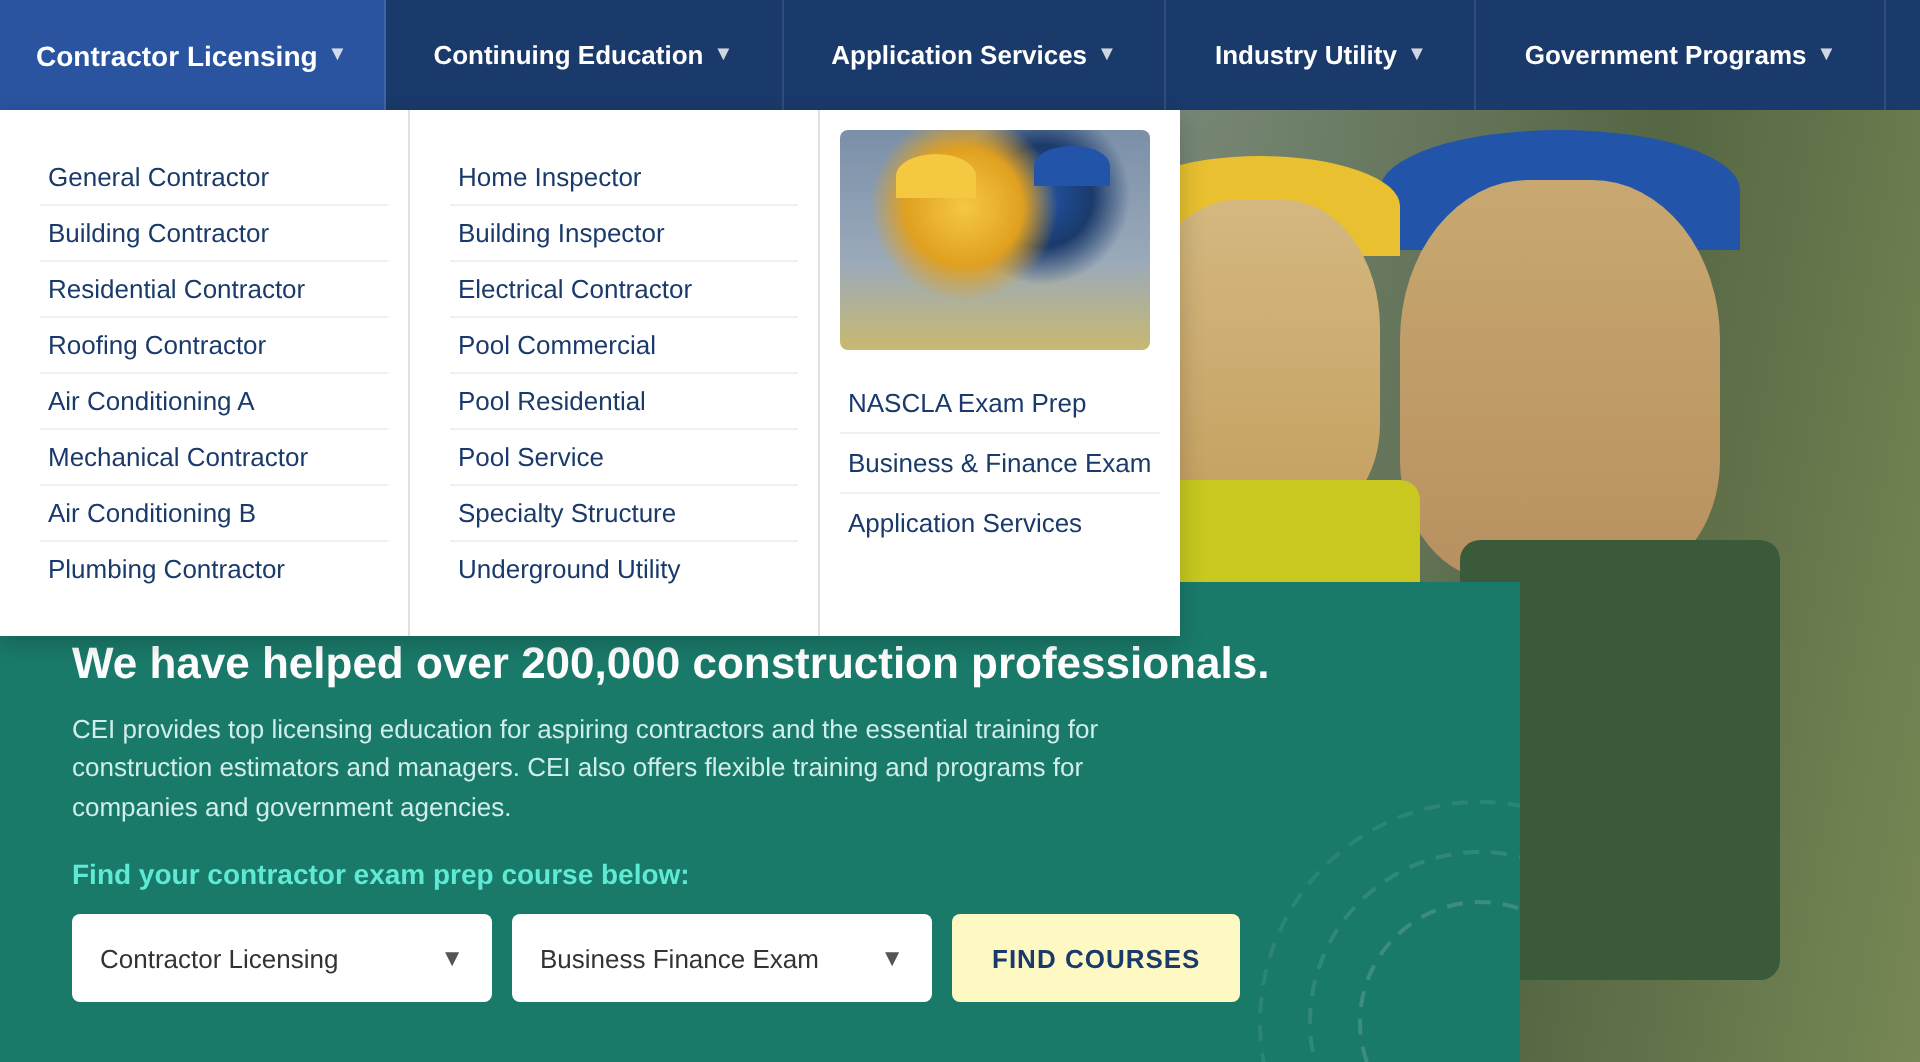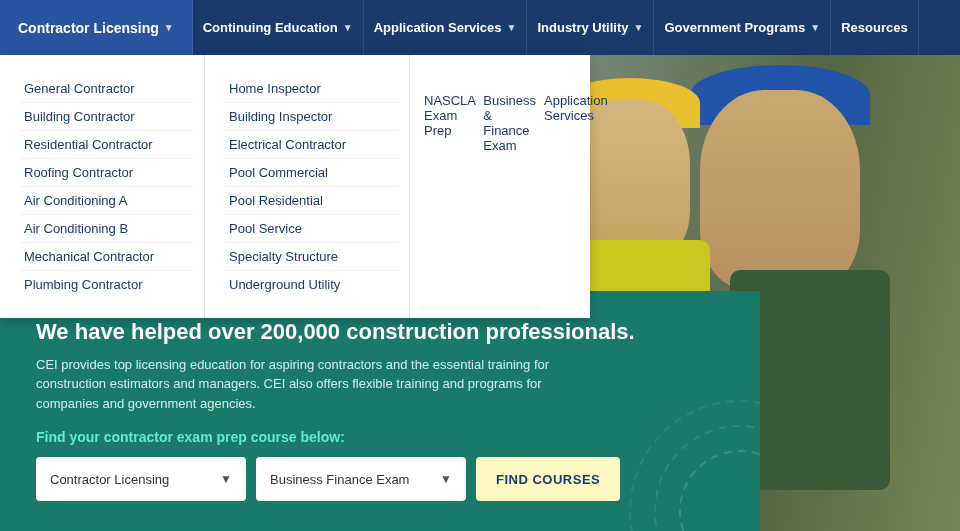--- a/index.html
+++ b/index.html
@@ -10,21 +10,21 @@
       background: #1a3a6b;
       display: flex;
       align-items: stretch;
       height: 55px;
       position: relative;
       z-index: 100;
     }
     .nav-item {
       display: flex;
       align-items: center;
-      padding: 0 10px;
+      padding: 0 24px;
       color: #fff;
       font-size: 13px;
       font-weight: 600;
       cursor: pointer;
       white-space: nowrap;
       gap: 5px;
       border-right: 1px solid rgba(255,255,255,0.1);
     }
     .nav-item:first-child {
       background: #2a54a0;
@@ -62,21 +62,21 @@
       color: #1a3a6b;
       cursor: pointer;
       border-bottom: 1px solid #f0f0f0;
       white-space: nowrap;
     }
     .dropdown-item:last-child { border-bottom: none; }
     .dropdown-right {
       width: 180px;
       padding: 10px;
       display: flex;
-      margin-top: 21px;
+      flex-direction: column;
     }
     .dropdown-img {
       width: 155px;
       height: 110px;
       background: linear-gradient(135deg, #8a9bb0 0%, #bcc8d8 50%, #d4a04a 100%);
       border-radius: 4px;
       margin-bottom: 12px;
       display: flex;
       align-items: center;
       justify-content: center;
@@ -288,22 +288,22 @@
   </div>
 </nav>
 
 <div class="dropdown">
   <div class="dropdown-col">
     <span class="dropdown-item">General Contractor</span>
     <span class="dropdown-item">Building Contractor</span>
     <span class="dropdown-item">Residential Contractor</span>
     <span class="dropdown-item">Roofing Contractor</span>
     <span class="dropdown-item">Air Conditioning A</span>
+    <span class="dropdown-item">Mechanical Contractor</span>
     <span class="dropdown-item">Air Conditioning B</span>
-    <span class="dropdown-item">Mechanical Contractor</span>
     <span class="dropdown-item">Plumbing Contractor</span>
   </div>
   <div class="dropdown-col">
     <span class="dropdown-item">Home Inspector</span>
     <span class="dropdown-item">Building Inspector</span>
     <span class="dropdown-item">Electrical Contractor</span>
     <span class="dropdown-item">Pool Commercial</span>
     <span class="dropdown-item">Pool Residential</span>
     <span class="dropdown-item">Pool Service</span>
     <span class="dropdown-item">Specialty Structure</span>

